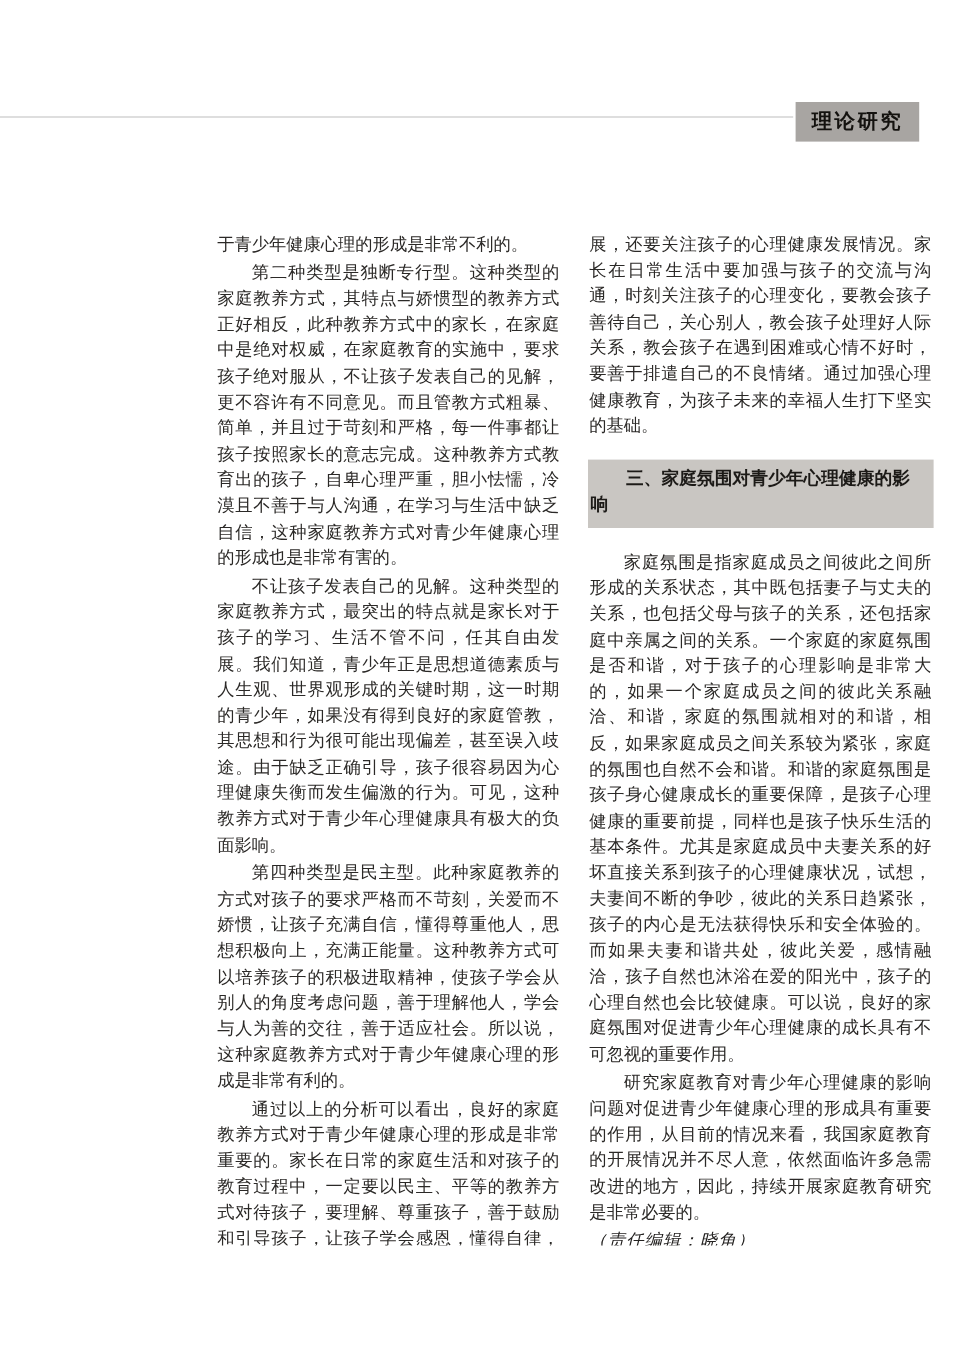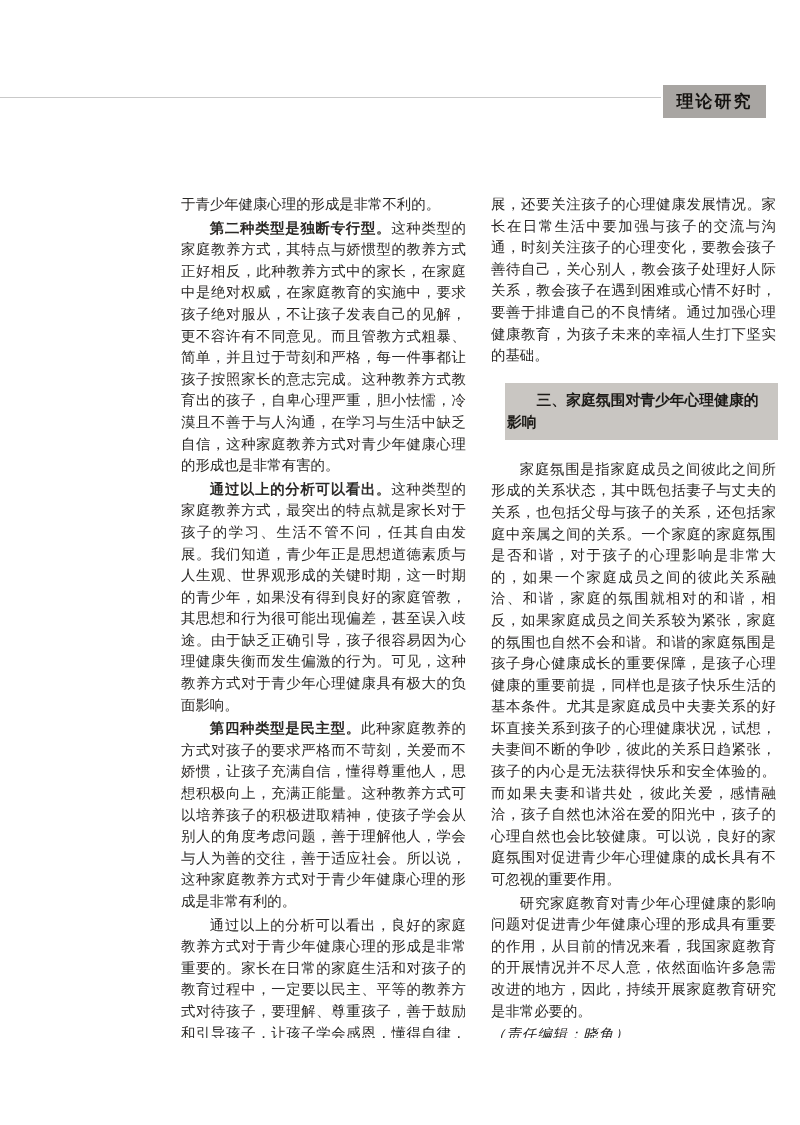--- a/index.html
+++ b/index.html
@@ -20,26 +20,26 @@
   }
   .col {
     position:absolute; top:192px; width:289px;
     font-size:14.4px; line-height:21.6px; color:#2b2927;
     text-align:justify; text-justify:inter-ideograph;
   }
   .col-left  { left:179px; }
   .col-right { left:489px; }
   .col p { text-indent:2em; margin:2px; }
   .col p.cont { text-indent:0; }
-  .lead { font-weight:bold; }
+  .lead { font-weight:normal; }
   .section-header {
     background:#c9c6c2; color:#1c1a17; font-weight:bold;
     font-size:14.8px; line-height:22px; text-indent:2em;
-    padding:6px 5px 7px 2px; margin:16px 0 19px 16px;
-    font-family:Liberation Serif, serif;
+    padding:6px 5px 7px 2px; margin:16px 0 19px 1px;
+    font-family:Liberation Mono, monospace;
     text-align:left;
   }
   .editor {
     text-align:left; text-indent:0 !important; font-style:italic;
     margin-top:10px; padding-right:2px; letter-spacing:1px; color:#232120;
   }
   .footer {
     position:absolute; top:1093px; left:0; width:800px;
     text-align:center; padding-left:82px; font-size:15px; color:#161412;
   }
@@ -50,21 +50,21 @@
 <body>
 
 <div class="page">
 
   <div class="header-rule"></div>
   <div class="header-label">理论研究</div>
 
   <div class="col col-left">
     <p class="cont"><span>于青少年健康心理的形成是非常不利的。</span></p>
     <p><span class="lead">第二种类型是独断专行型。</span><span>这种类型的家庭教养方式，其特点与娇惯型的教养方式正好相反，此种教养方式中的家长，在家庭中是绝对权威，在家庭教育的实施中，要求孩子绝对服从，不让孩子发表自己的见解，更不容许有不同意见。而且管教方式粗暴、简单，并且过于苛刻和严格，每一件事都让孩子按照家长的意志完成。这种教养方式教育出的孩子，自卑心理严重，胆小怯懦，冷漠且不善于与人沟通，在学习与生活中缺乏自信，这种家庭教养方式对青少年健康心理的形成也是非常有害的。</span></p>
-    <p><span class="lead">通过以上的分析可以看出。</span><span>这种类型的家庭教养方式，最突出的特点就是家长对于孩子的学习、生活不管不问，任其自由发展。我们知道，青少年正是思想道德素质与人生观、世界观形成的关键时期，这一时期的青少年，如果没有得到良好的家庭管教，其思想和行为很可能出现偏差，甚至误入歧途。由于缺乏正确引导，孩子很容易因为心理健康失衡而发生偏激的行为。可见，这种教养方式对于青少年心理健康具有极大的负面影响。</span></p>
+    <p><span class="lead">不让孩子发表自己的见解。</span><span>这种类型的家庭教养方式，最突出的特点就是家长对于孩子的学习、生活不管不问，任其自由发展。我们知道，青少年正是思想道德素质与人生观、世界观形成的关键时期，这一时期的青少年，如果没有得到良好的家庭管教，其思想和行为很可能出现偏差，甚至误入歧途。由于缺乏正确引导，孩子很容易因为心理健康失衡而发生偏激的行为。可见，这种教养方式对于青少年心理健康具有极大的负面影响。</span></p>
     <p><span class="lead">第四种类型是民主型。</span><span>此种家庭教养的方式对孩子的要求严格而不苛刻，关爱而不娇惯，让孩子充满自信，懂得尊重他人，思想积极向上，充满正能量。这种教养方式可以培养孩子的积极进取精神，使孩子学会从别人的角度考虑问题，善于理解他人，学会与人为善的交往，善于适应社会。所以说，这种家庭教养方式对于青少年健康心理的形成是非常有利的。</span></p>
     <p><span>通过以上的分析可以看出，良好的家庭教养方式对于青少年健康心理的形成是非常重要的。家长在日常的家庭生活和对孩子的教育过程中，一定要以民主、平等的教养方式对待孩子，要理解、尊重孩子，善于鼓励和引导孩子，让孩子学会感恩，懂得自律，知道友爱。只有在这样的环境中，孩子才能形成健康的心理，更好地适应未来的社会生活。与此同时，家长要改变固有的家庭教育观念，不仅要在日常生活中关心孩子的身体健康，重视孩子的智力发</span></p>
   </div>
 
   <div class="col col-right">
     <p class="cont"><span>展，还要关注孩子的心理健康发展情况。家长在日常生活中要加强与孩子的交流与沟通，时刻关注孩子的心理变化，要教会孩子善待自己，关心别人，教会孩子处理好人际关系，教会孩子在遇到困难或心情不好时，要善于排遣自己的不良情绪。通过加强心理健康教育，为孩子未来的幸福人生打下坚实的基础。</span></p>
     <h3 class="section-header">三、家庭氛围对青少年心理健康的影响</h3>
     <p><span>家庭氛围是指家庭成员之间彼此之间所形成的关系状态，其中既包括妻子与丈夫的关系，也包括父母与孩子的关系，还包括家庭中亲属之间的关系。一个家庭的家庭氛围是否和谐，对于孩子的心理影响是非常大的，如果一个家庭成员之间的彼此关系融洽、和谐，家庭的氛围就相对的和谐，相反，如果家庭成员之间关系较为紧张，家庭的氛围也自然不会和谐。和谐的家庭氛围是孩子身心健康成长的重要保障，是孩子心理健康的重要前提，同样也是孩子快乐生活的基本条件。尤其是家庭成员中夫妻关系的好坏直接关系到孩子的心理健康状况，试想，夫妻间不断的争吵，彼此的关系日趋紧张，孩子的内心是无法获得快乐和安全体验的。而如果夫妻和谐共处，彼此关爱，感情融洽，孩子自然也沐浴在爱的阳光中，孩子的心理自然也会比较健康。可以说，良好的家庭氛围对促进青少年心理健康的成长具有不可忽视的重要作用。</span></p>
     <p><span>研究家庭教育对青少年心理健康的影响问题对促进青少年健康心理的形成具有重要的作用，从目前的情况来看，我国家庭教育的开展情况并不尽人意，依然面临许多急需改进的地方，因此，持续开展家庭教育研究是非常必要的。</span></p>
     <p class="editor">（责任编辑：晓角）</p>

